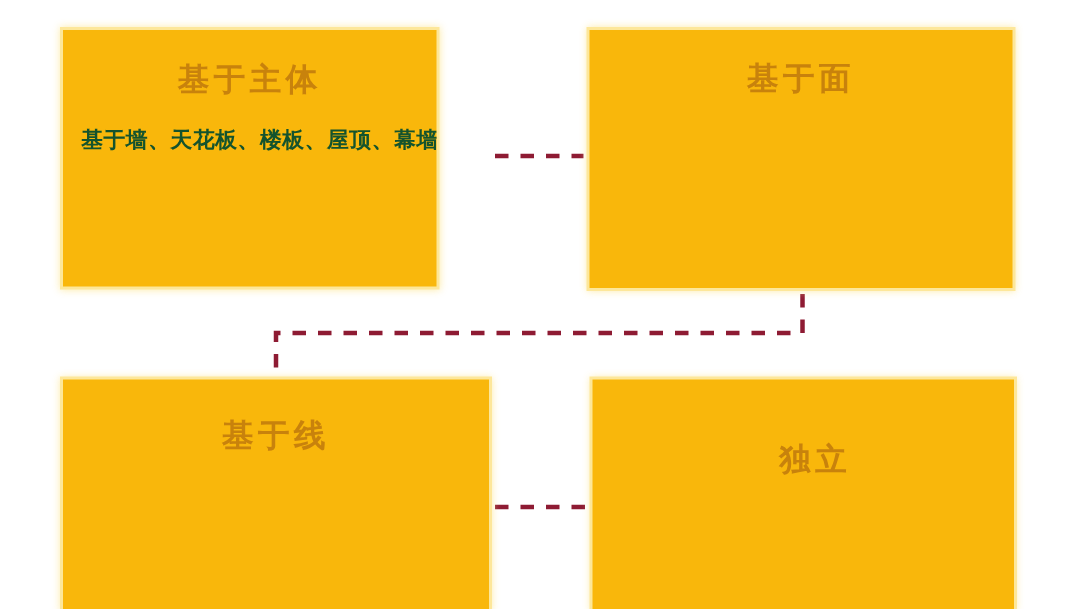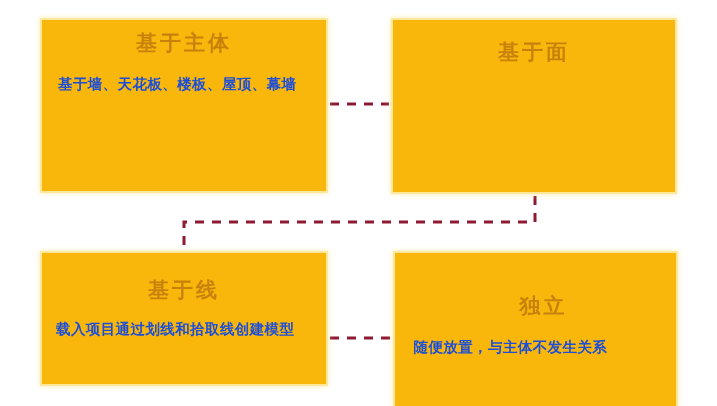--- a/index.html
+++ b/index.html
@@ -47,56 +47,56 @@
     color: #c8820c;
     font-size: 21px;
     font-weight: 700;
     letter-spacing: 3px;
     line-height: 1.1;
     text-align: center;
     white-space: nowrap;
   }
 
   .node-body {
-    color: #1d4ed8;
+    color: #14532d;
     font-size: 14.5px;
     font-weight: 700;
     line-height: 1.85;
-    text-align: left;
+    text-align: right;
     letter-spacing: 0.4px;
   }
 
   
   #node-subject {
     left: 42px;
     top: 20px;
-    width: 284px;
+    width: 249px;
     height: 171px;
-    padding: 12px 14px 0 14px;
+    padding: 22px 14px 0 14px;
   }
   #node-subject .node-title { margin-bottom: 16px; }
   #node-subject .node-body { width: 252px; }
 
   
   #node-face {
     left: 393px;
     top: 20px;
     width: 282px;
     height: 172px;
     padding: 21px 10px 16px 10px;
   }
   #node-face .node-title { margin-bottom: 12px; }
   #node-face .node-body { width: 262px; }
 
   
   #node-line {
     left: 42px;
     top: 253px;
     width: 284px;
-    height: 131px;
+    height: 153px;
     padding: 26px 12px 0 12px;
   }
   #node-line .node-title { margin-bottom: 14px; }
   #node-line .node-body { width: 256px; }
 
   
   #node-independent {
     left: 395px;
     top: 253px;
     width: 281px;
@@ -121,21 +121,19 @@
     <div class="node-title">基于主体</div>
     <div class="node-body">基于墙、天花板、楼板、屋顶、幕墙</div>
   </div>
 
   <div class="node" id="node-face">
     <div class="node-title">基于面</div>
   </div>
 
   <div class="node" id="node-line">
     <div class="node-title">基于线</div>
-    <div class="node-body">载入项目通过划线和拾取线创建模型</div>
   </div>
 
   <div class="node" id="node-independent">
     <div class="node-title">独立</div>
-    <div class="node-body">随便放置，与主体不发生关系</div>
   </div>
 
 </div>
 
 </body></html>

